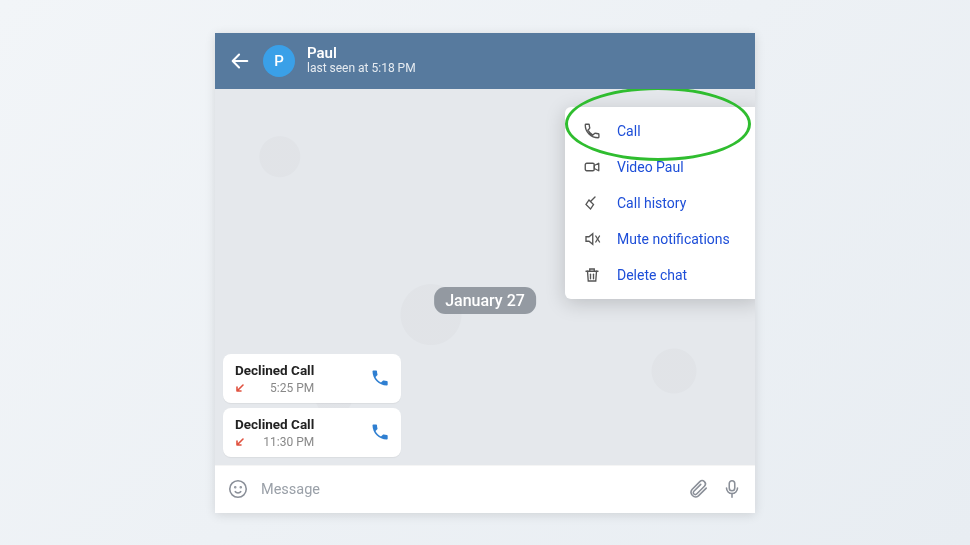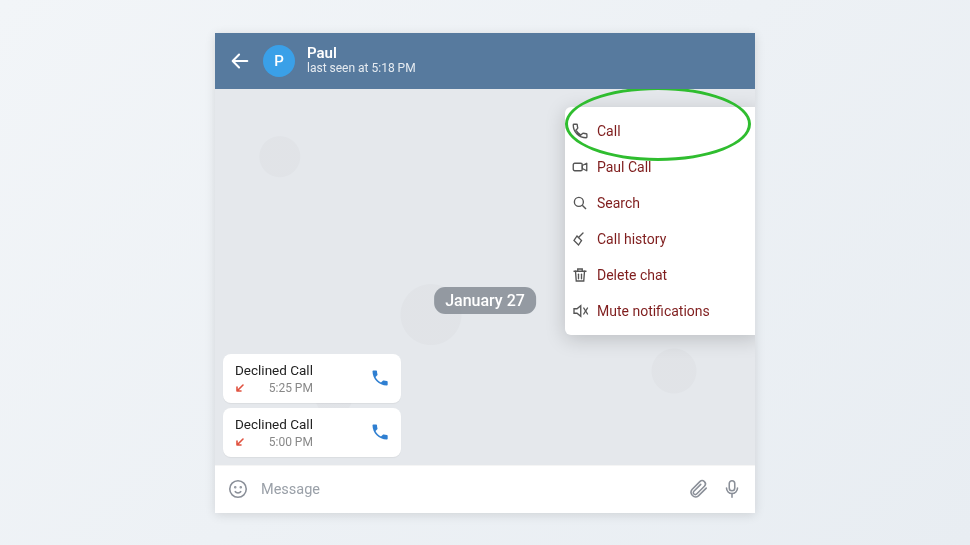--- a/index.html
+++ b/index.html
@@ -49,21 +49,21 @@
     padding: 4px 11px; border-radius: 11px;
   }
   .msg-stack { position: absolute; bottom: 8px; left: 8px; display:flex; flex-direction:column; gap:5px; }
   .call-bubble {
     width: 178px; background:#fff; border-radius:8px;
     padding: 8px 10px 8px 12px;
     display:flex; align-items:center; justify-content:space-between;
     box-shadow: 0 1px 1px rgba(0,0,0,0.05);
   }
   .call-left { display:flex; flex-direction:column; gap:3px; }
-  .call-title { font-size: 13.5px; font-weight: 400; color:#222; }
+  .call-title { font-size: 13.5px; font-weight: 700; color:#222; }
   .call-meta { display:flex; align-items:center; gap:5px;justify-content:space-between; }
   .call-arrow { width:10px; height:10px; }
   .call-time { font-size: 12px; color:#888; }
   .call-icon-btn { width:22px; height:22px; display:flex;align-items:center;justify-content:center; cursor:pointer; }
   .input-bar {
     height: 48px; flex:0 0 48px; background:#fff;
     display:flex; align-items:center; padding: 0 12px; gap:12px;
     border-top:1px solid rgba(0,0,0,0.04);
   }
   .input-icon { width:22px;height:22px; color:#8a8f98; cursor:pointer; display:flex;align-items:center;justify-content:center;}
@@ -73,23 +73,23 @@
   }
   .msg-input::placeholder { color:#9aa0a8; }
   .menu {
     position:absolute; top:18px; right:-5px;
     width:195px; background:#fff; border-radius:6px;
     box-shadow: 0 4px 20px rgba(0,0,0,0.18);
     padding: 6px 0;
     z-index: 10;
   }
   .menu-item {
-    display:flex; align-items:center; gap:8px;
-    padding: 9px 6px; cursor:pointer;
-    font-size: 14px; color:#7f1d1d;
+    display:flex; align-items:center; gap:16px;
+    padding: 9px 18px; cursor:pointer;
+    font-size: 14px; color:#1d4ed8;
   }
   .menu-icon { width:18px; height:18px; color:#555; display:flex;align-items:center;justify-content:center; flex:0 0 18px;}
   .highlight-ellipse {
     position:absolute; top:-2px; right:4px;
     width:186px; height:74px;
     border:3px solid #2fbd2f; border-radius:50%;
     z-index:11; pointer-events:none;
   }
 </style>
 </head>
@@ -133,21 +133,21 @@
             </svg>
         </div>
       </div>
       <div class="call-bubble">
         <div class="call-left">
           <span class="call-title">Declined Call</span>
           <div class="call-meta">
             <svg class="call-arrow" viewBox="0 0 10 10">
                 <path d="M8 2 L2 8 M2 4 L2 8 L6 8" stroke="#e0523f" stroke-width="1.6" fill="none" stroke-linecap="round" stroke-linejoin="round"></path>
               </svg>
-            <span class="call-time">5:00 PM</span>
+            <span class="call-time">11:30 PM</span>
           </div>
         </div>
         <div class="call-icon-btn">
           <svg viewBox="0 0 24 24" width="20" height="20">
               <path d="M6.6 10.8c1.4 2.8 3.8 5.2 6.6 6.6l2.2-2.2c.3-.3.7-.4 1.1-.2 1.2.4 2.4.6 3.7.6.6 0 1 .4 1 1V20c0 .6-.4 1-1 1C10.6 21 3 13.4 3 4c0-.6.4-1 1-1h3.4c.6 0 1 .4 1 1 0 1.3.2 2.5.6 3.7.1.4 0 .8-.3 1.1L6.6 10.8z" fill="#2f7fd1"></path>
             </svg>
         </div>
       </div>
     </div>
 
@@ -160,61 +160,52 @@
           </span>
         <span>Call</span>
       </div>
       <div class="menu-item">
         <span class="menu-icon">
             <svg viewBox="0 0 24 24" width="18" height="18" fill="none" stroke="#555" stroke-width="1.8" stroke-linejoin="round">
               <rect x="3" y="7" width="12" height="10" rx="2"></rect>
               <polygon points="15 10 21 7 21 17 15 14"></polygon>
             </svg>
           </span>
-        <span>Paul Call</span>
-      </div>
-      <div class="menu-item">
-        <span class="menu-icon">
-            <svg viewBox="0 0 24 24" width="18" height="18" fill="none" stroke="#555" stroke-width="1.8">
-              <circle cx="10.5" cy="10.5" r="6"></circle>
-              <line x1="20" y1="20" x2="15" y2="15"></line>
-            </svg>
-          </span>
-        <span>Search</span>
+        <span>Video Paul</span>
       </div>
       <div class="menu-item">
         <span class="menu-icon">
             <svg viewBox="0 0 24 24" width="18" height="18" fill="none" stroke="#555" stroke-width="1.8" stroke-linecap="round">
               <path d="M16 4 L10 10"></path>
               <path d="M8 8 L14 14 L10 20 L4 14 Z"></path>
             </svg>
           </span>
         <span>Call history</span>
+      </div>
+      <div class="menu-item">
+        <span class="menu-icon">
+            <svg viewBox="0 0 24 24" width="18" height="18" fill="none" stroke="#555" stroke-width="1.8" stroke-linecap="round">
+              <polygon points="4 9 8 9 13 5 13 19 8 15 4 15"></polygon>
+              <line x1="17" y1="8" x2="22" y2="16"></line>
+              <line x1="22" y1="8" x2="17" y2="16"></line>
+            </svg>
+          </span>
+        <span>Mute notifications</span>
       </div>
       <div class="menu-item">
         <span class="menu-icon">
             <svg viewBox="0 0 24 24" width="18" height="18" fill="none" stroke="#555" stroke-width="1.8" stroke-linecap="round">
               <polyline points="4 7 20 7"></polyline>
               <path d="M9 7 V4 h6 v3"></path>
               <path d="M6 7 l1 13 h10 l1-13"></path>
               <line x1="10" y1="11" x2="10" y2="17"></line>
               <line x1="14" y1="11" x2="14" y2="17"></line>
             </svg>
           </span>
         <span>Delete chat</span>
-      </div>
-      <div class="menu-item">
-        <span class="menu-icon">
-            <svg viewBox="0 0 24 24" width="18" height="18" fill="none" stroke="#555" stroke-width="1.8" stroke-linecap="round">
-              <polygon points="4 9 8 9 13 5 13 19 8 15 4 15"></polygon>
-              <line x1="17" y1="8" x2="22" y2="16"></line>
-              <line x1="22" y1="8" x2="17" y2="16"></line>
-            </svg>
-          </span>
-        <span>Mute notifications</span>
       </div>
     </div>
     <div class="highlight-ellipse"></div>
   </div>
 
   <div class="input-bar">
     <div class="input-icon">
       <svg viewBox="0 0 24 24" width="22" height="22" fill="none" stroke="#8a8f98" stroke-width="1.7">
           <circle cx="12" cy="12" r="9"></circle>
           <circle cx="9" cy="10" r="0.5" fill="#8a8f98"></circle>

